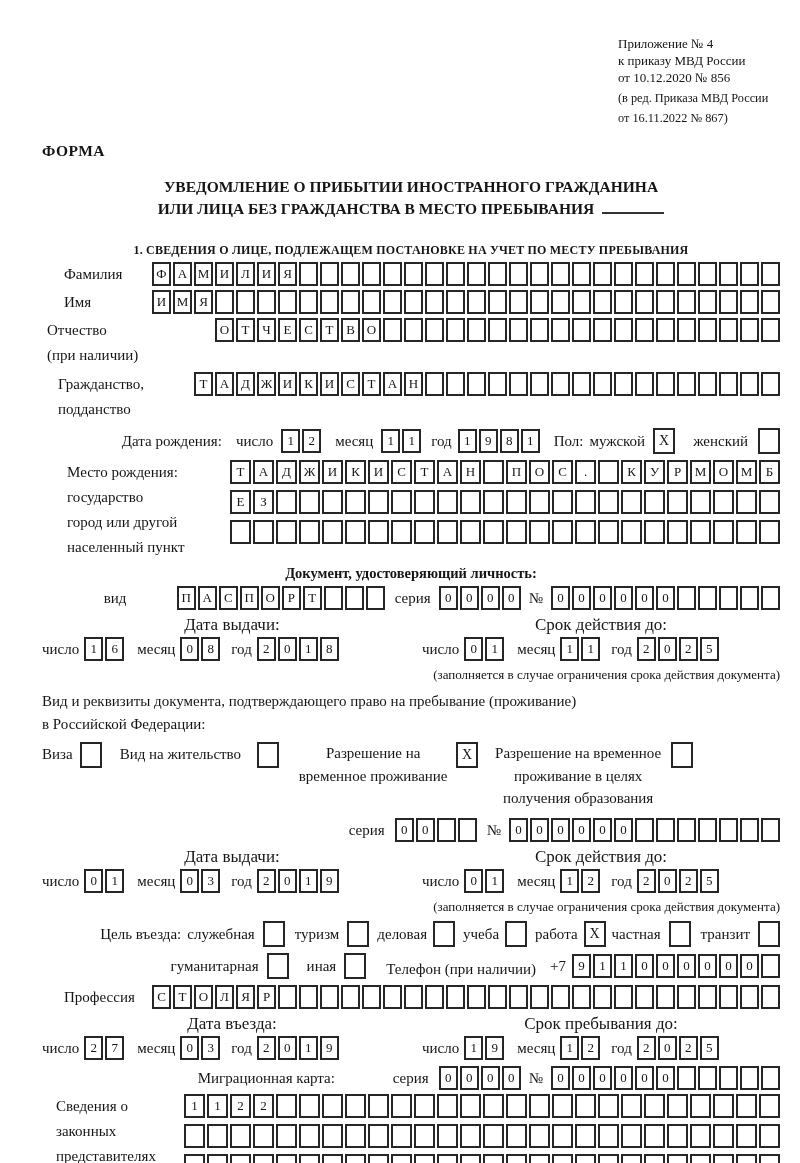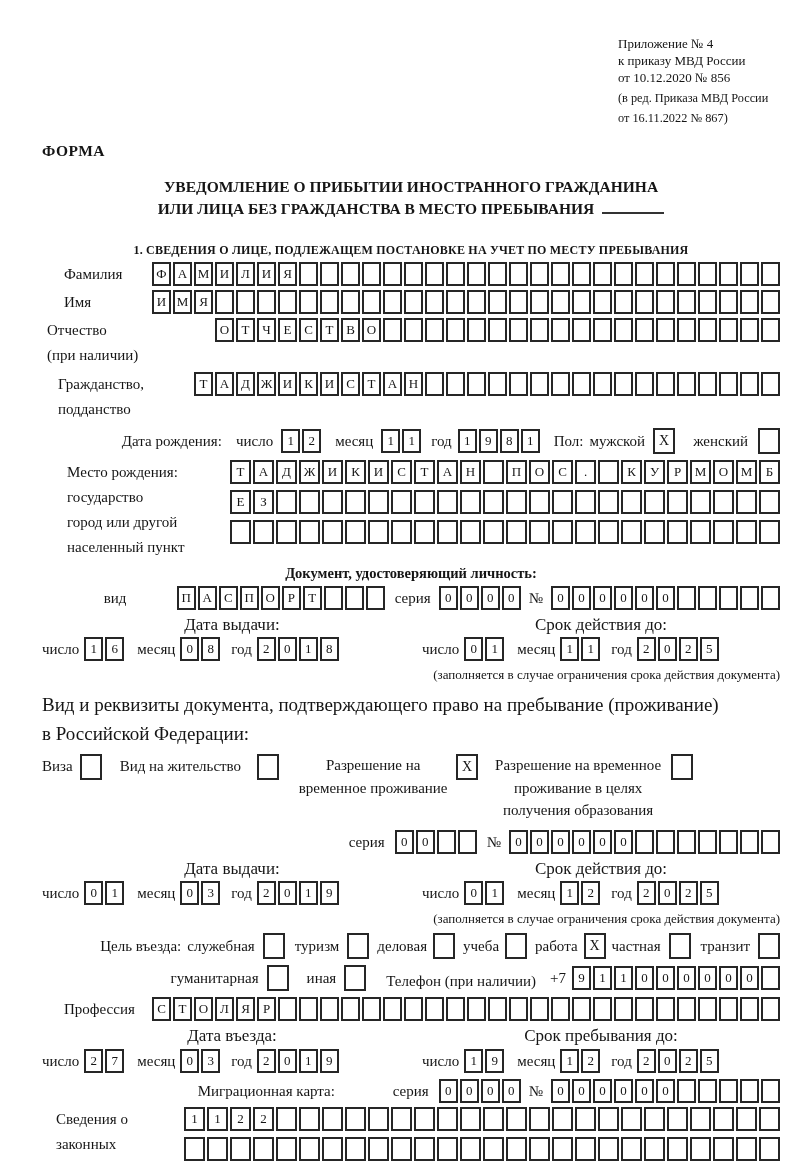--- a/index.html
+++ b/index.html
@@ -40,21 +40,21 @@
   .mr6{margin-right:6px;} .mr8{margin-right:8px;} .mr10{margin-right:10px;} .mr14{margin-right:14px;} .mr18{margin-right:18px;} .ml20{margin-left:20px;margin-top:6px;}
   .doc-head{font-weight:bold;text-align:center;font-size:14.5px;margin:0 0 4px 0;}
   
   .datepair{display:flex;margin-top:2px;}
   .dp-col{display:flex;flex-direction:column;}
   .dp-col.left{flex:0 0 380px;}
   .dp-col.right{flex:1;}
   .dp-head{text-align:center;font-size:17px;margin-bottom:2px;}
   .dp-row{display:flex;align-items:center;gap:5px;}
   .note-right{text-align:right;font-size:13px;margin:6px 0 6px 0;}
-  .intro{font-size:19px;line-height:1.55;}
+  .intro{font-size:15px;line-height:1.55;}
   
   .opts{display:flex;align-items:flex-start;margin-top:6px;margin-bottom:8px;}
   .opt{display:inline-flex;align-items:flex-start;}
   .opt .optlbl{line-height:25px;white-space:nowrap;margin-right:7px;}
   .opt .optlbl.wrap{white-space:normal;text-align:center;line-height:1.5;}
   .w150{width:152px;flex:none;}
   .w170{width:172px;flex:none;}
   .purpose2{padding-left:100px;}
 </style>
 </head>

